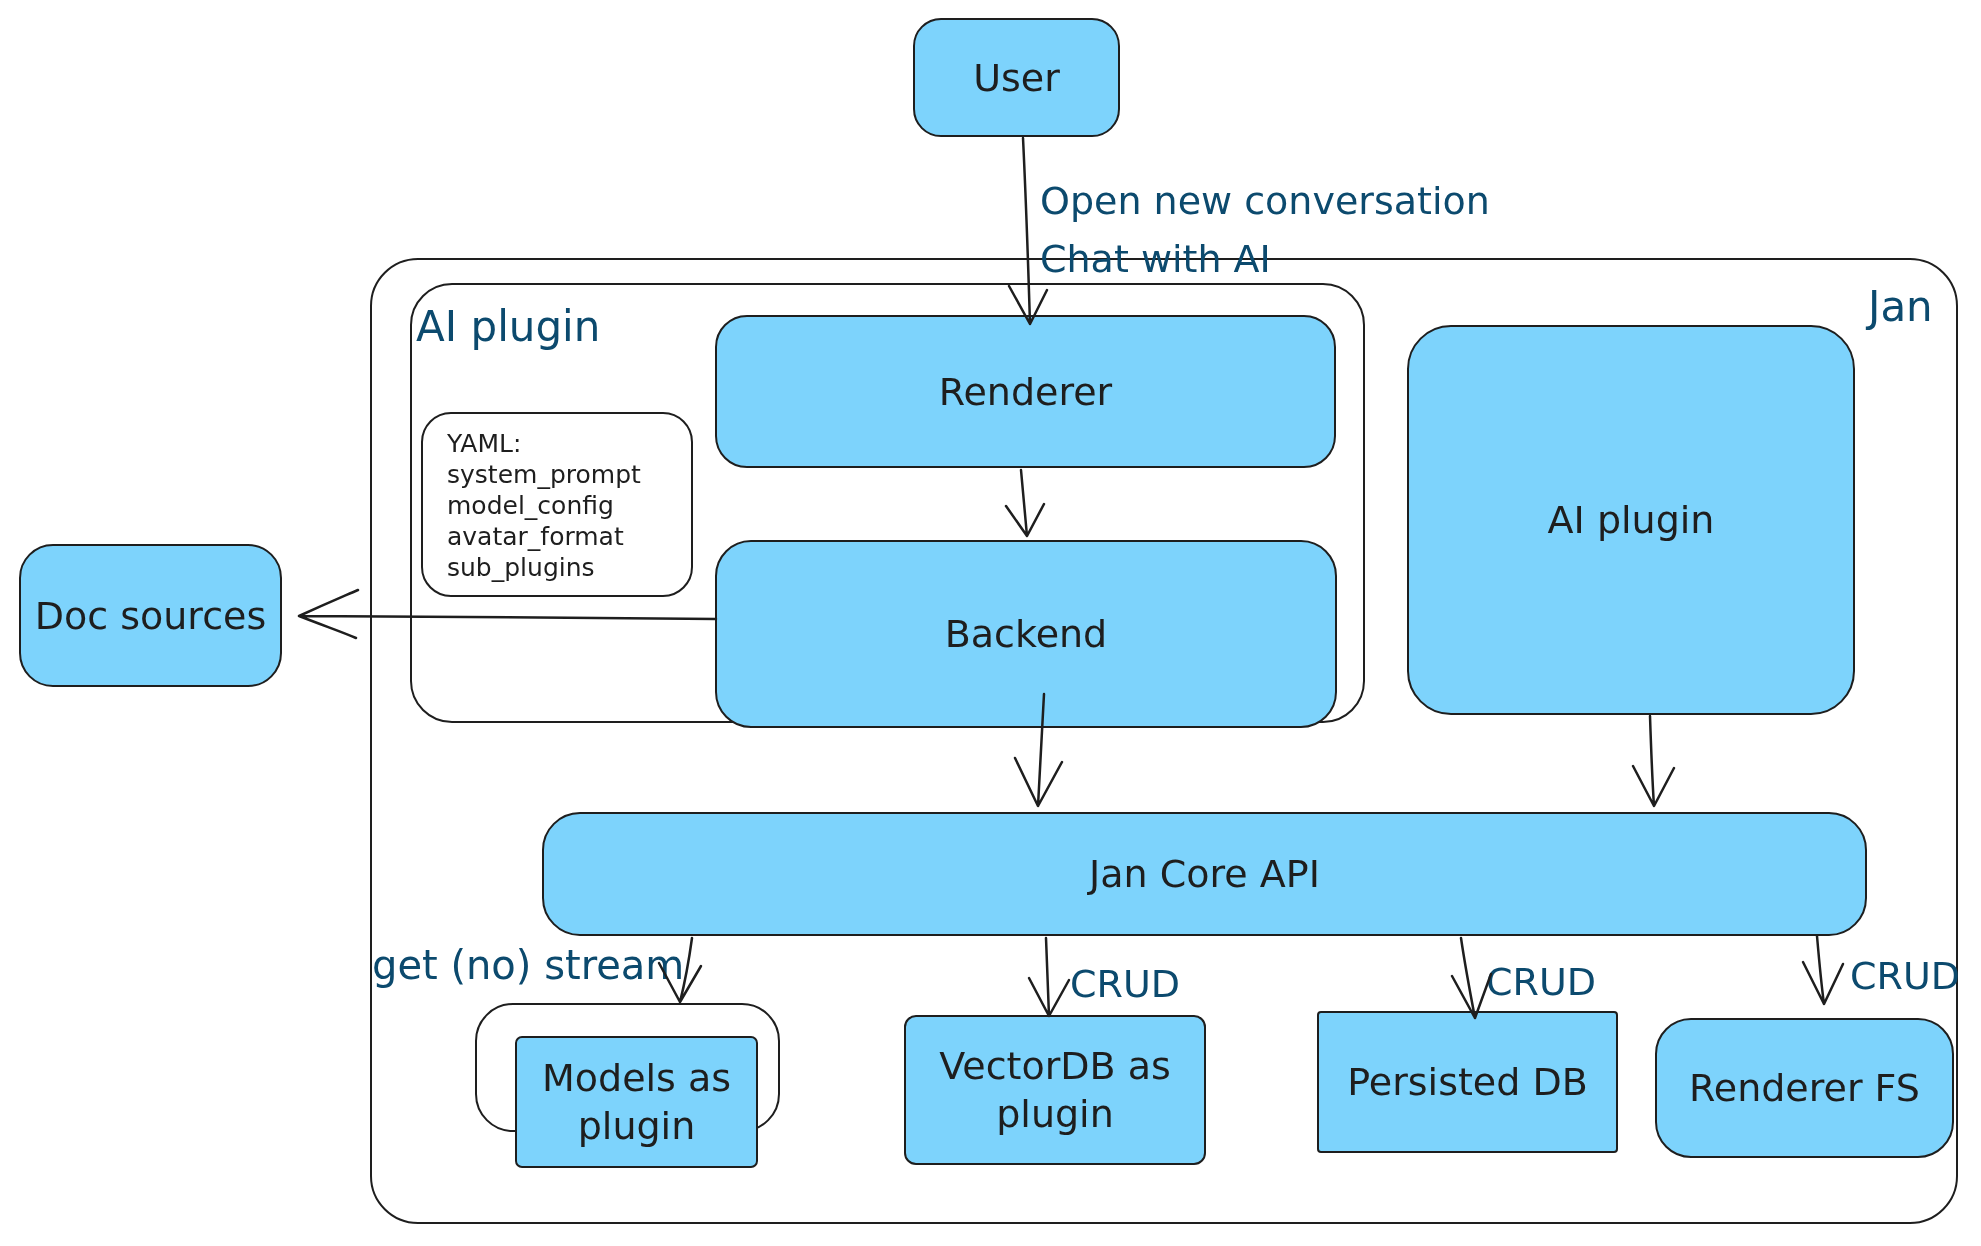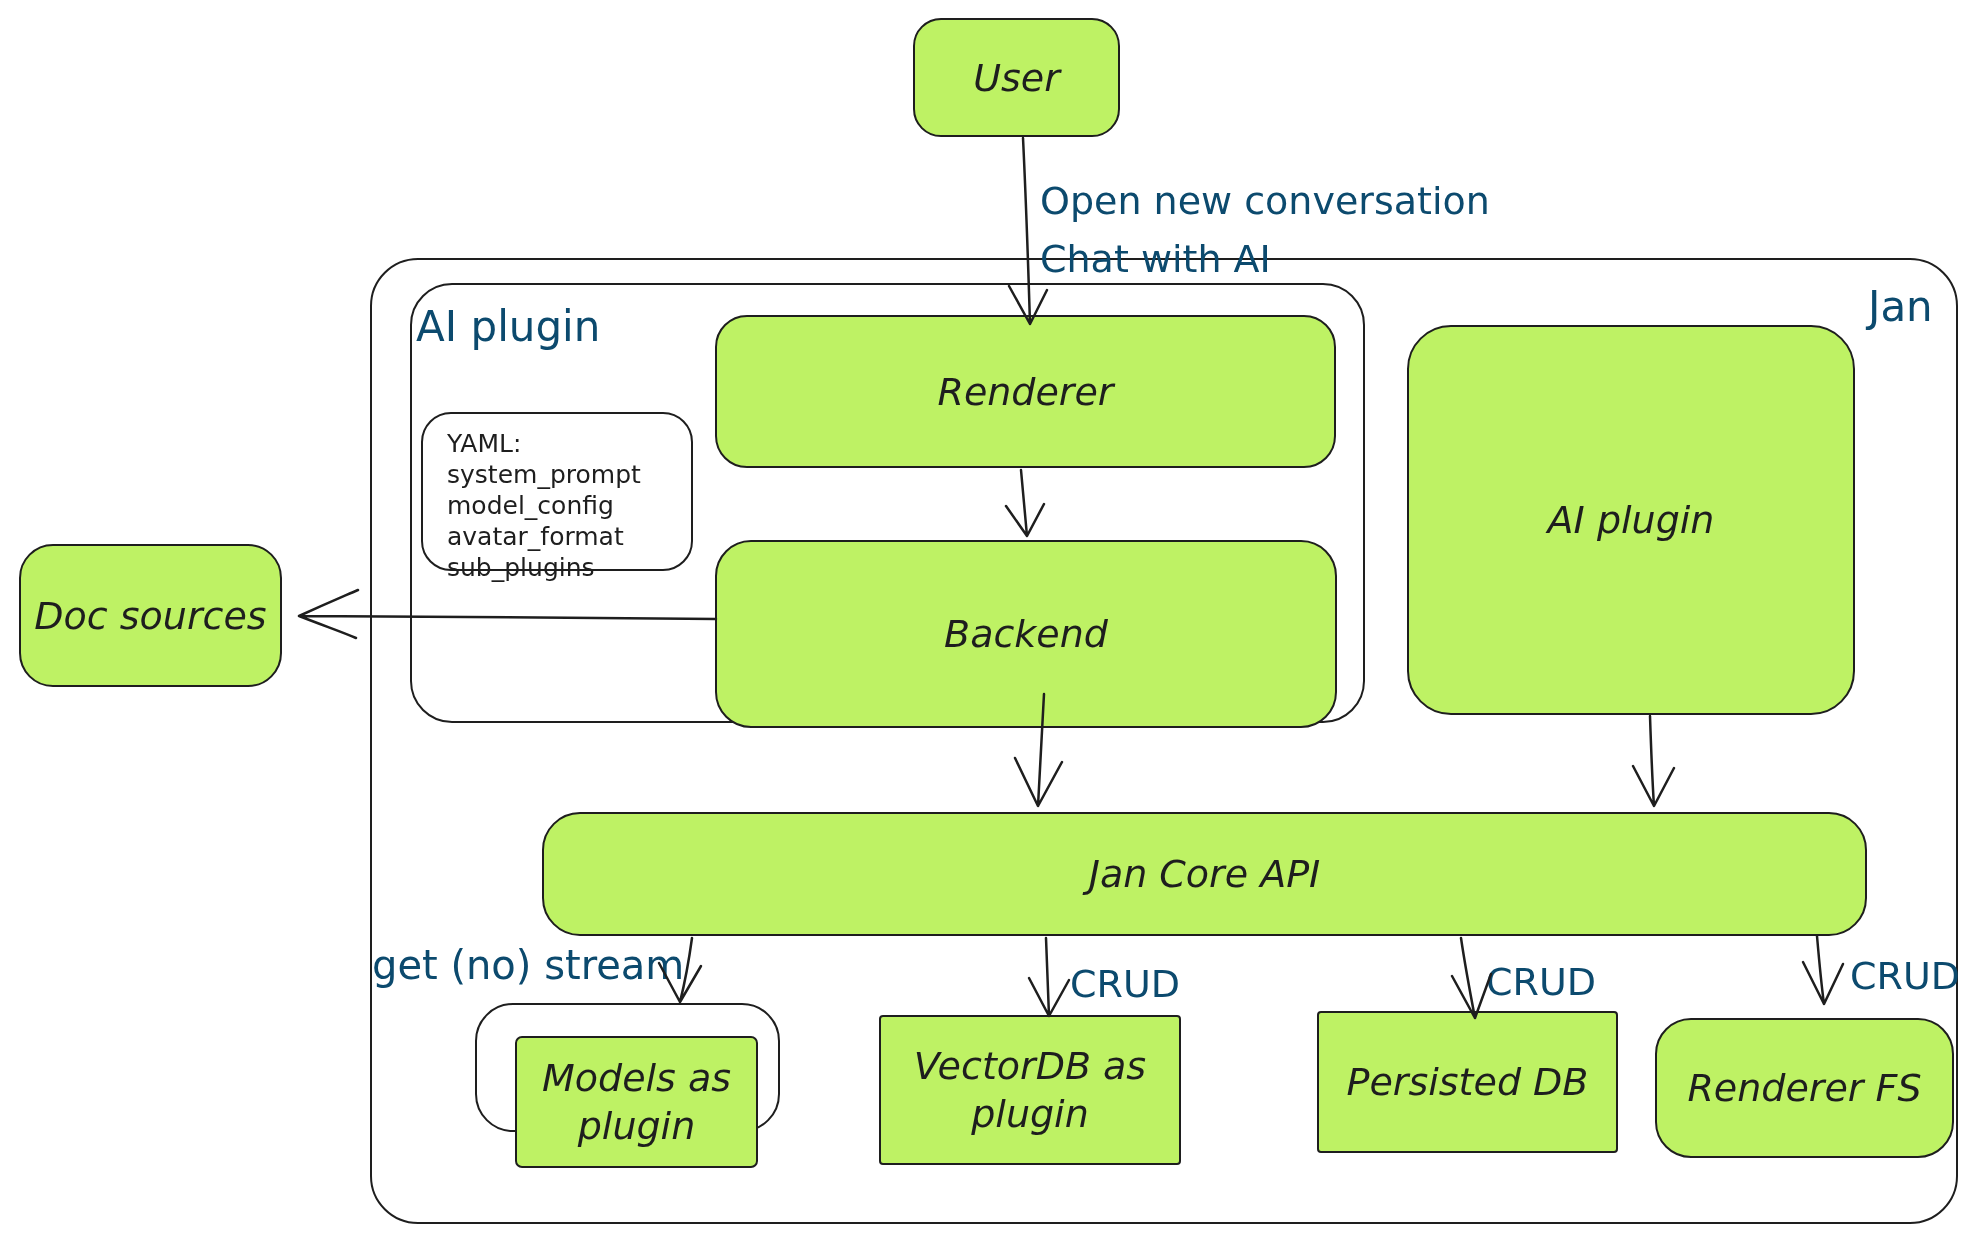--- a/index.html
+++ b/index.html
@@ -17,50 +17,49 @@
     overflow: hidden;
     color: #1e1e1e;
   }
   .box {
     position: absolute;
     border: 2.5px solid #1e1e1e;
     box-sizing: border-box;
     background: transparent;
   }
   .node {
-    background: #bef264;
+    background: #7dd3fc;
     display: flex;
     align-items: center;
     justify-content: center;
     text-align: center;
-    font-style: italic;
   }
   .node-label {
     font-size: 38px;
     line-height: 48px;
     color: #1e1e1e;
     white-space: pre-wrap;
   }
   
   .jan        { left: 370px;  top: 258px;  width: 1588px; height: 966px; border-radius: 48px; }
   .aic        { left: 410px;  top: 283px;  width: 955px;  height: 440px; border-radius: 42px; }
   
   .user       { left: 913px;  top: 18px;   width: 207px;  height: 119px; border-radius: 28px; }
   .renderer   { left: 715px;  top: 315px;  width: 621px;  height: 153px; border-radius: 32px; }
   .backend    { left: 715px;  top: 540px;  width: 622px;  height: 188px; border-radius: 36px; }
-  .yaml       { left: 421px;  top: 412px;  width: 272px;  height: 159px; border-radius: 30px;
+  .yaml       { left: 421px;  top: 412px;  width: 272px;  height: 185px; border-radius: 30px;
                 background:#ffffff; padding: 14px 0 0 24px; }
   .yaml .yline { font-size: 25px; line-height: 31px; }
   .aiplugin2  { left: 1407px; top: 325px;  width: 448px;  height: 390px; border-radius: 44px; }
   .docsources { left: 19px;   top: 544px;  width: 263px;  height: 143px; border-radius: 34px; }
   .api        { left: 542px;  top: 812px;  width: 1325px; height: 124px; border-radius: 38px; }
   .models-back  { left: 475px; top: 1003px; width: 305px; height: 129px; border-radius: 38px; background:#ffffff; }
   .models-front { left: 515px; top: 1036px; width: 243px; height: 132px; border-radius: 7px; }
   .models-front .node-label { width: 250px; }
-  .vectordb   { left: 879px;  top: 1015px; width: 302px;  height: 150px; border-radius: 4px; }
+  .vectordb   { left: 904px;  top: 1015px; width: 302px;  height: 150px; border-radius: 12px; }
   .vectordb .node-label { width: 260px; }
   .pdb        { left: 1317px; top: 1011px; width: 301px;  height: 142px; border-radius: 4px; }
   .pfs        { left: 1655px; top: 1018px; width: 299px;  height: 140px; border-radius: 36px; }
   
   .flabel {
     position: absolute;
     color: #0c4a6e;
     font-size: 38px;
     white-space: nowrap;
     z-index: 4;

